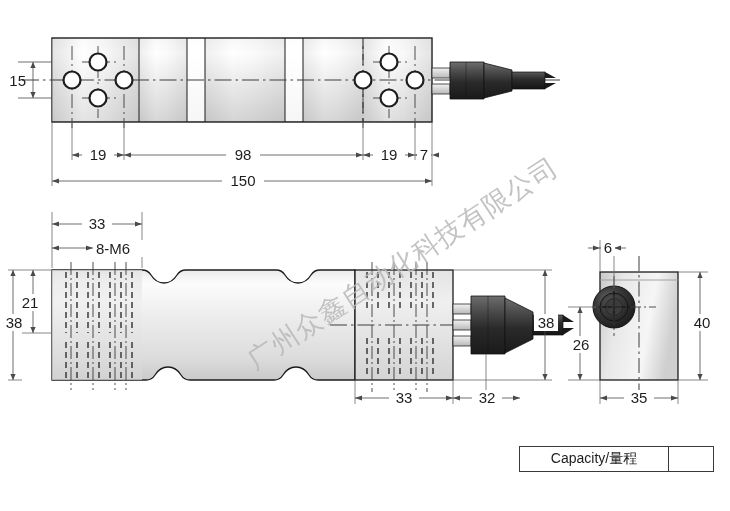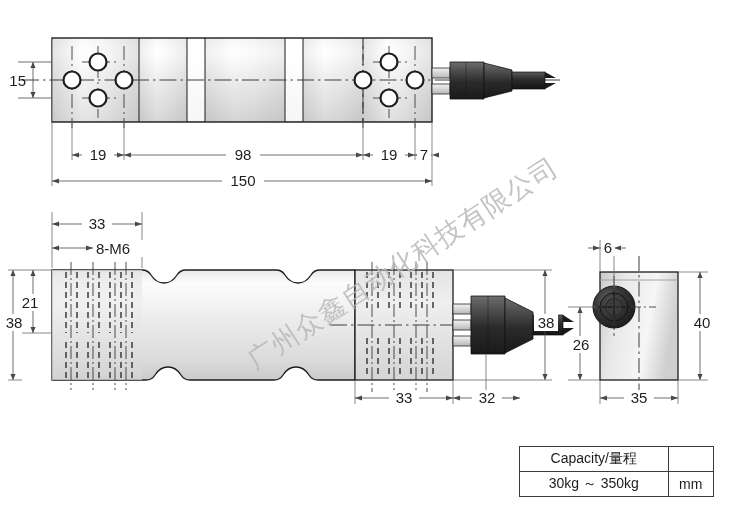--- a/index.html
+++ b/index.html
@@ -401,18 +401,14 @@
   </g>
 </svg>
 </div>
 
 <table class="tbl" style="left:519px;top:446px;width:195px;">
   <tbody>
       <tr>
     <td style="height:24px;width:150px;">Capacity/量程</td>
     <td style="height:24px;width:45px;"></td>
   </tr>
-  <tr>
-    <td style="height:24px;">30kg ～ 350kg</td>
-    <td style="height:24px;">mm</td>
-  </tr>
 </tbody>
   </table>
 
 </body></html>

